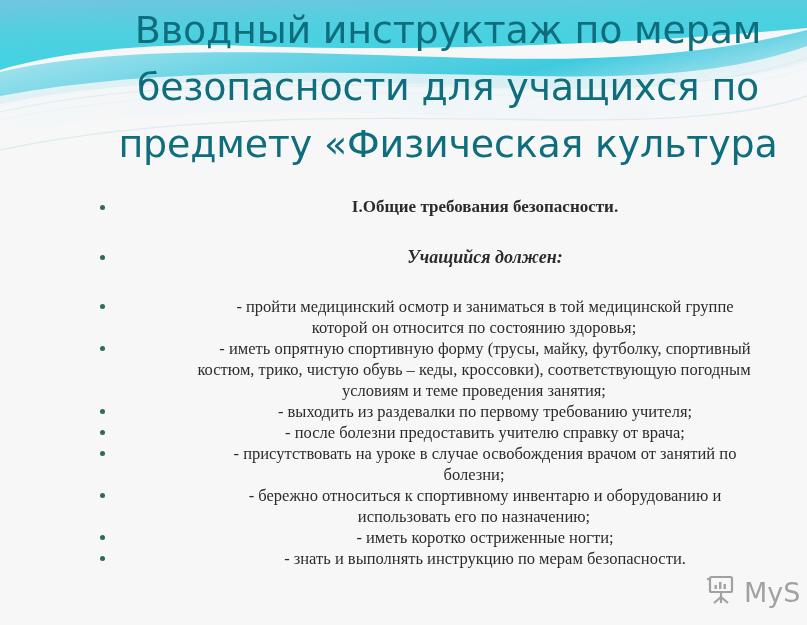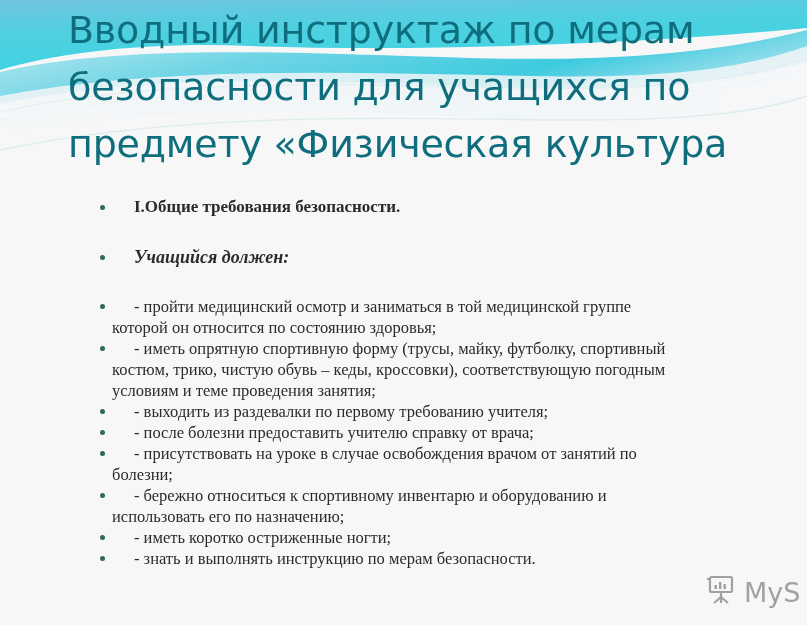--- a/index.html
+++ b/index.html
@@ -8,20 +8,21 @@
     padding: 0;
     background: #ffffff;
   }
   #slide {
     position: relative;
     width: 807px;
     height: 625px;
     overflow: hidden;
     background: #f7f7f8;
     font-family: "Liberation Serif", "DejaVu Serif", serif;
+    text-align: center;
   }
 
   
   #wave-bg {
     position: absolute;
     left: 0;
     top: 0;
     width: 807px;
     height: 215px;
     overflow: hidden;

